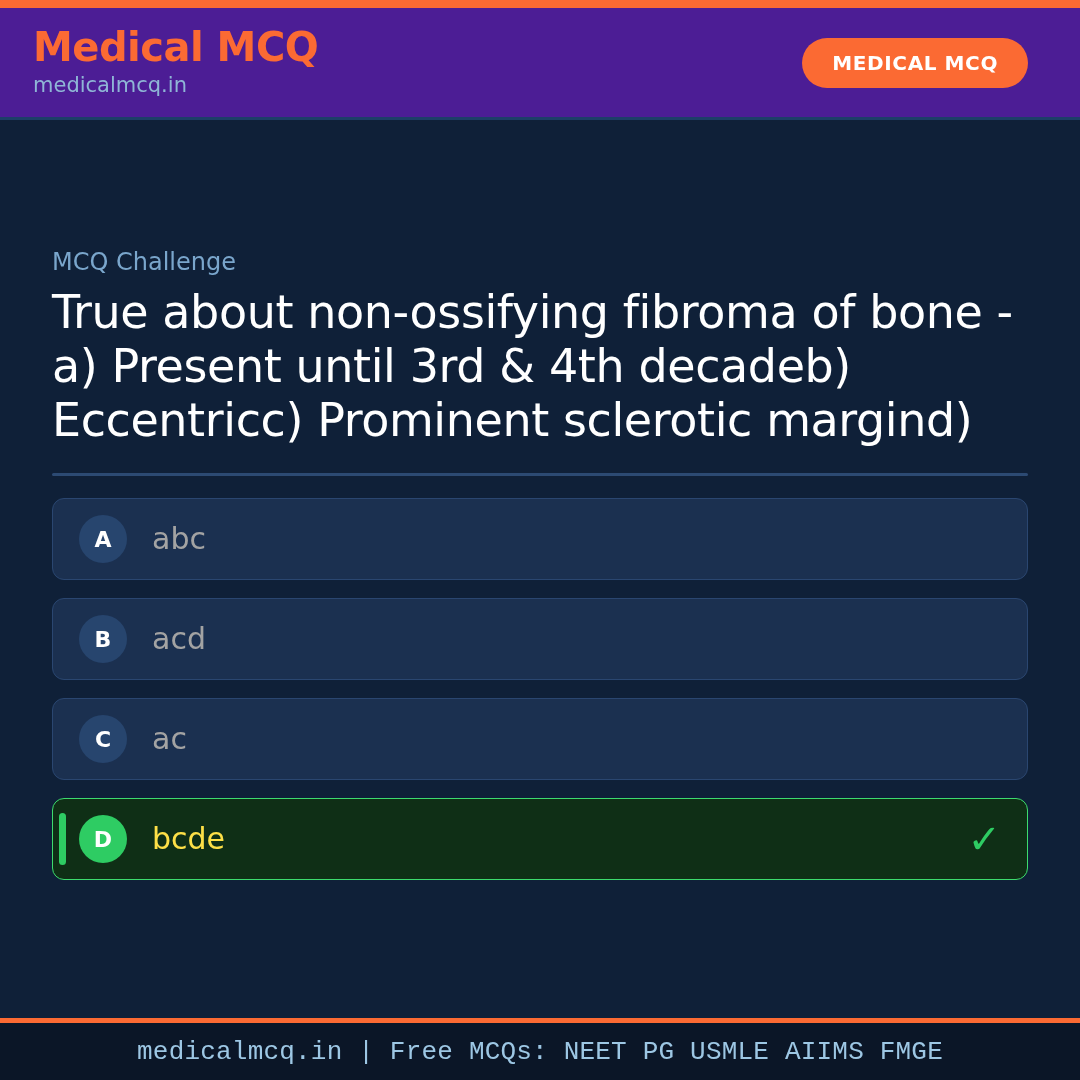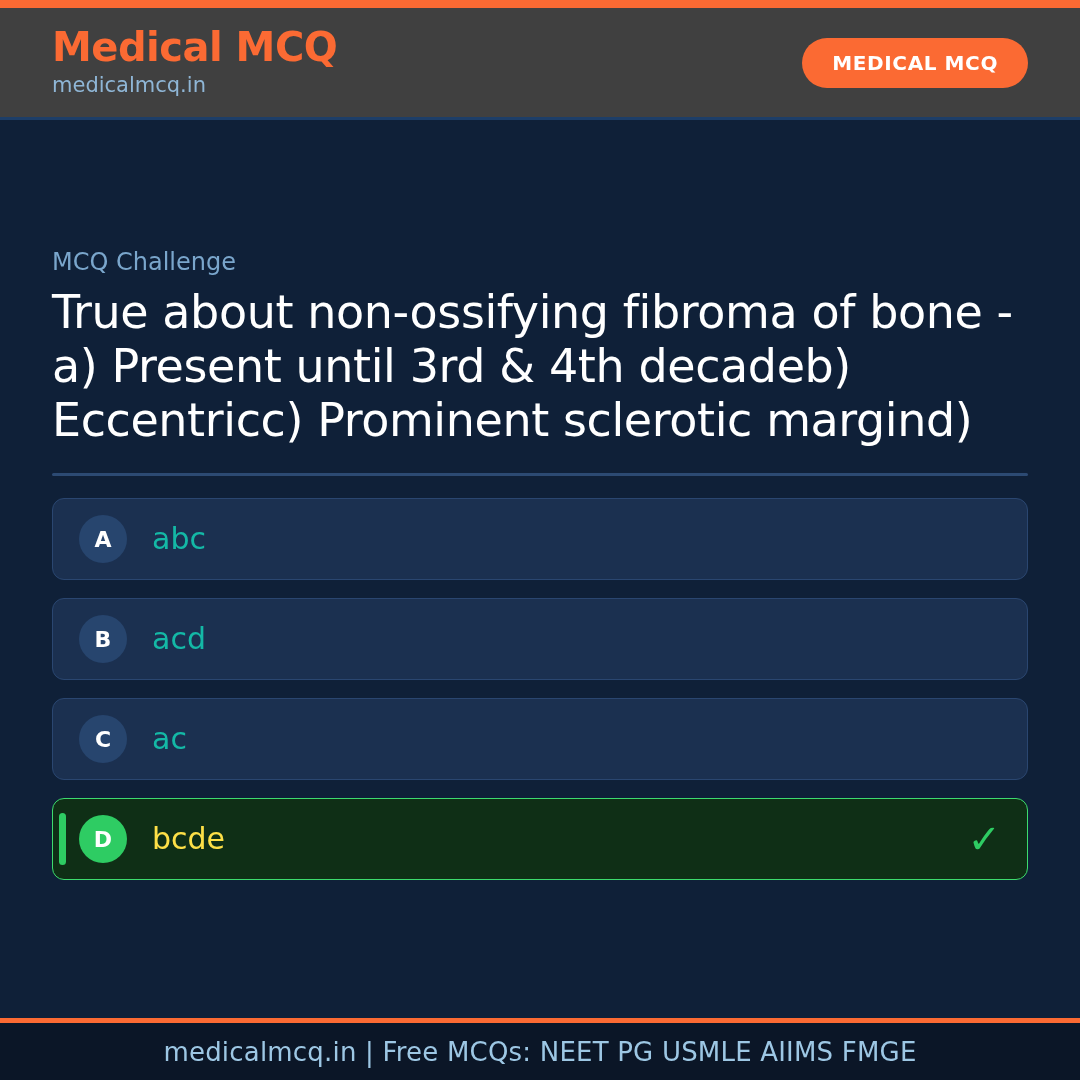--- a/index.html
+++ b/index.html
@@ -20,24 +20,24 @@
   .top-strip {
     height:8px; width:100%;
     background:#fb6a33;
     flex:0 0 auto;
   }
 
   
   .header {
     flex:0 0 auto;
     height:112px;
-    background:#404040;
+    background:#4c1d95;
     border-bottom:3px solid #1d3e68;
     display:flex; align-items:center;
-    padding:0 52px;
+    padding:0 33px;
     position:relative;
   }
   .brand-block { display:flex; flex-direction:column; justify-content:center; }
   .brand-title {
     font-size:40px; font-weight:bold; color:#fb6a33;
     line-height:1.06; letter-spacing:-0.5px;
   }
   .brand-sub {
     font-size:21px; color:#8fb6d6; line-height:1.3; margin-top:3px;
   }
@@ -85,21 +85,21 @@
   }
   .opt-badge {
     width:48px; height:48px; border-radius:50%;
     background:#27456e; color:#ffffff;
     font-size:22px; font-weight:bold;
     display:flex; align-items:center; justify-content:center;
     flex:0 0 auto;
   }
   .opt-text {
     margin-left:25px;
-    color:#14b8a6; font-size:30px;
+    color:#a3a3a3; font-size:30px;
     line-height:1.2;
   }
   .opt-check {
     margin-left:auto; font-size:40px; color:#2ecc63;
     line-height:1; display:none;
   }
 
   
   .option.correct {
     background:#0f2f16;
@@ -119,20 +119,21 @@
   .footer {
     flex:0 0 auto;
     height:62px;
     background:#0b1627;
     border-top:5px solid #fb6a33;
     display:flex; align-items:center; justify-content:center;
   }
   .footer-text {
     color:#9dc7e4; font-size:26px; letter-spacing:0.2px;
     white-space:nowrap;
+    font-family:Liberation Mono, monospace;
   }
 </style>
 </head>
 <body>
 
 <div class="page">
 
   <div class="top-strip"></div>
 
   <div class="header">

